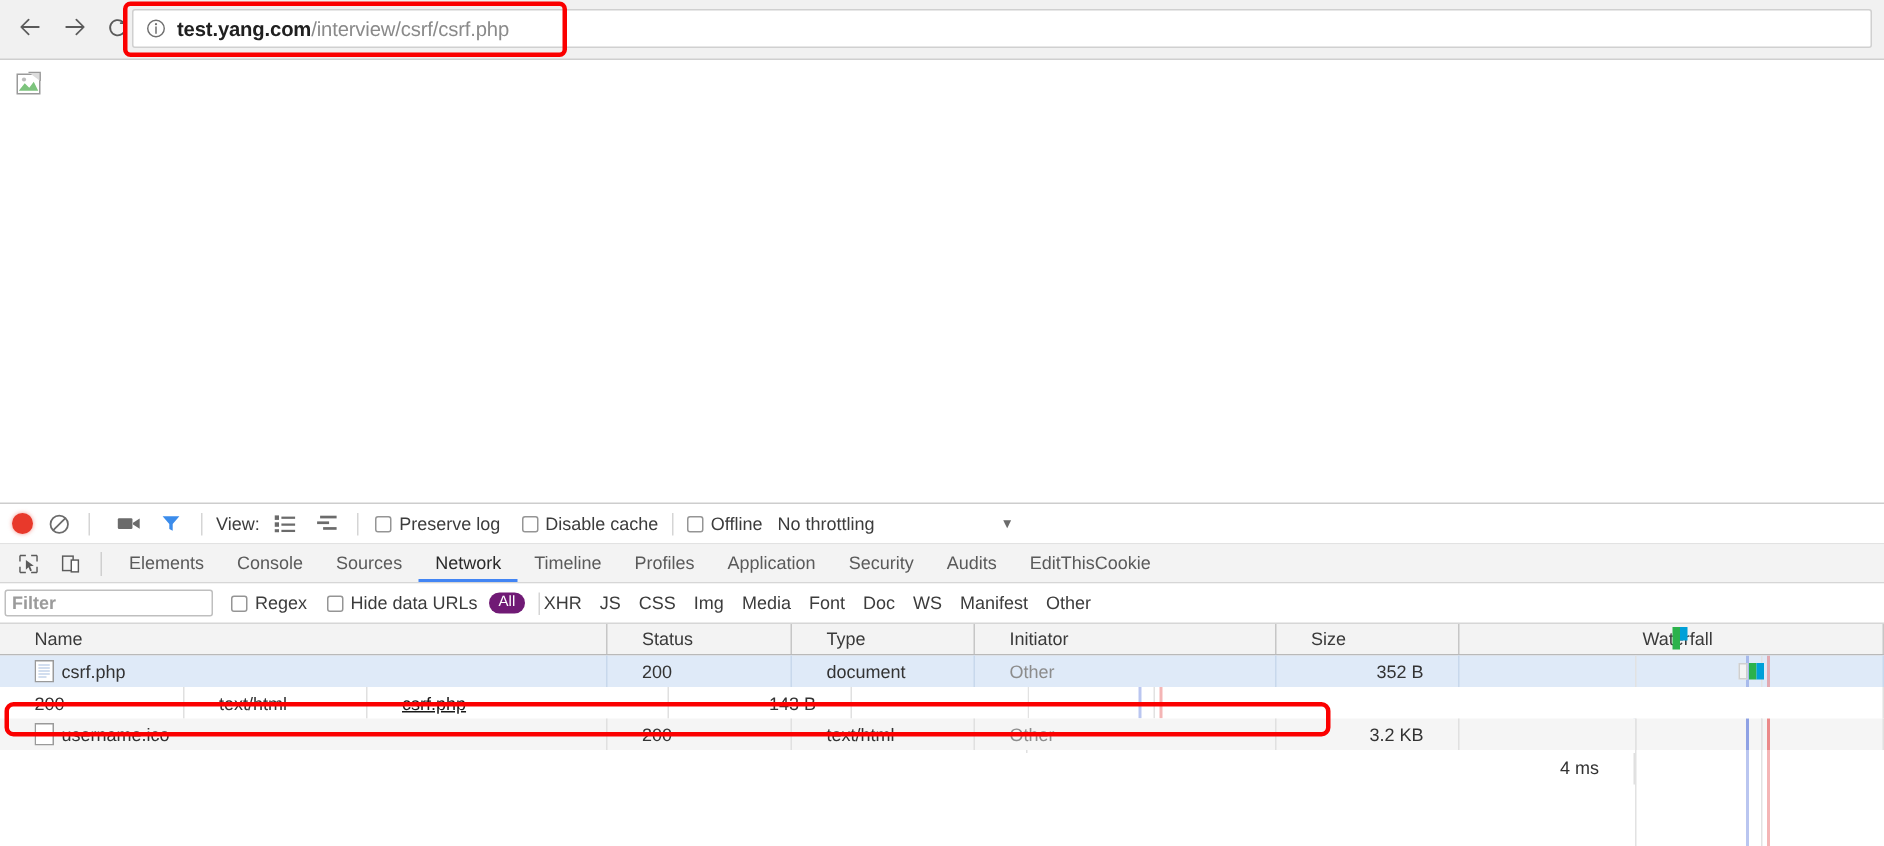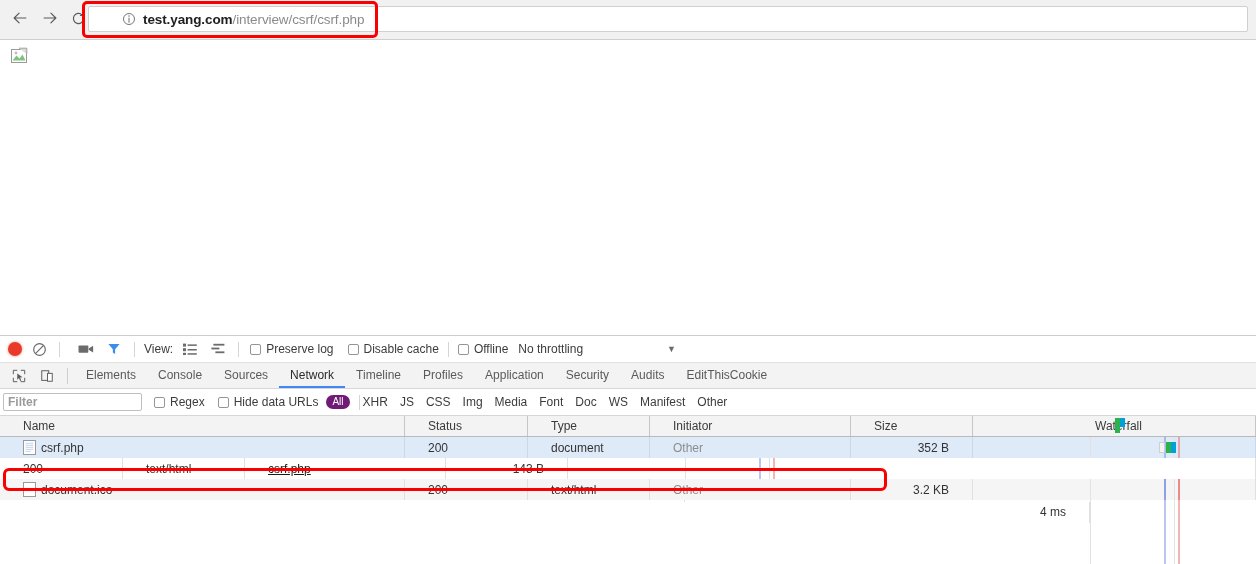--- a/index.html
+++ b/index.html
@@ -38,21 +38,20 @@
   #omnibox {
     position: absolute;
     left: 88px; top: 6px;
     width: 1160px; height: 26px;
     background: #ffffff;
     border: 1px solid #d0d0d0;
     border-radius: 2px;
     box-sizing: border-box;
     display: flex; align-items: center;
     overflow: hidden;
-    padding-left: 25px;
   }
   #info-icon {
     margin-left: 8px; margin-right: 7px;
     width: 14px; height: 14px; flex: 0 0 auto;
     color: #6f6f6f;
   }
   #url-text {
     font-size: 13.5px;
     letter-spacing: -0.1px;
     white-space: nowrap;
@@ -526,21 +525,21 @@
         <span class="wf-line-blue" style="left:74px"></span>
         <span class="wf-line-red" style="left:88px"></span>
       </div>
     </div>
 
     <div class="nt-row nt-body-row even">
       <div class="nt-cell c-name">
         <svg class="row-icon" viewBox="0 0 13 15">
           <rect x="0.5" y="0.5" width="12" height="14" fill="#ffffff" stroke="#9a9a9a" stroke-width="1"></rect>
         </svg>
-        <span>document.ico</span>
+        <span>username.ico</span>
       </div>
       <div class="nt-cell c-status">200</div>
       <div class="nt-cell c-type">text/html</div>
       <div class="nt-cell c-initiator cell-muted">Other</div>
       <div class="nt-cell c-size">3.2 KB</div>
       <div class="nt-cell c-time">4 ms</div>
       <div class="nt-cell c-waterfall">
         <span class="wf-grid" style="left:0px"></span>
         <span class="wf-grid" style="left:84px"></span>
         <span class="wf-line-blue" style="left:74px"></span>

